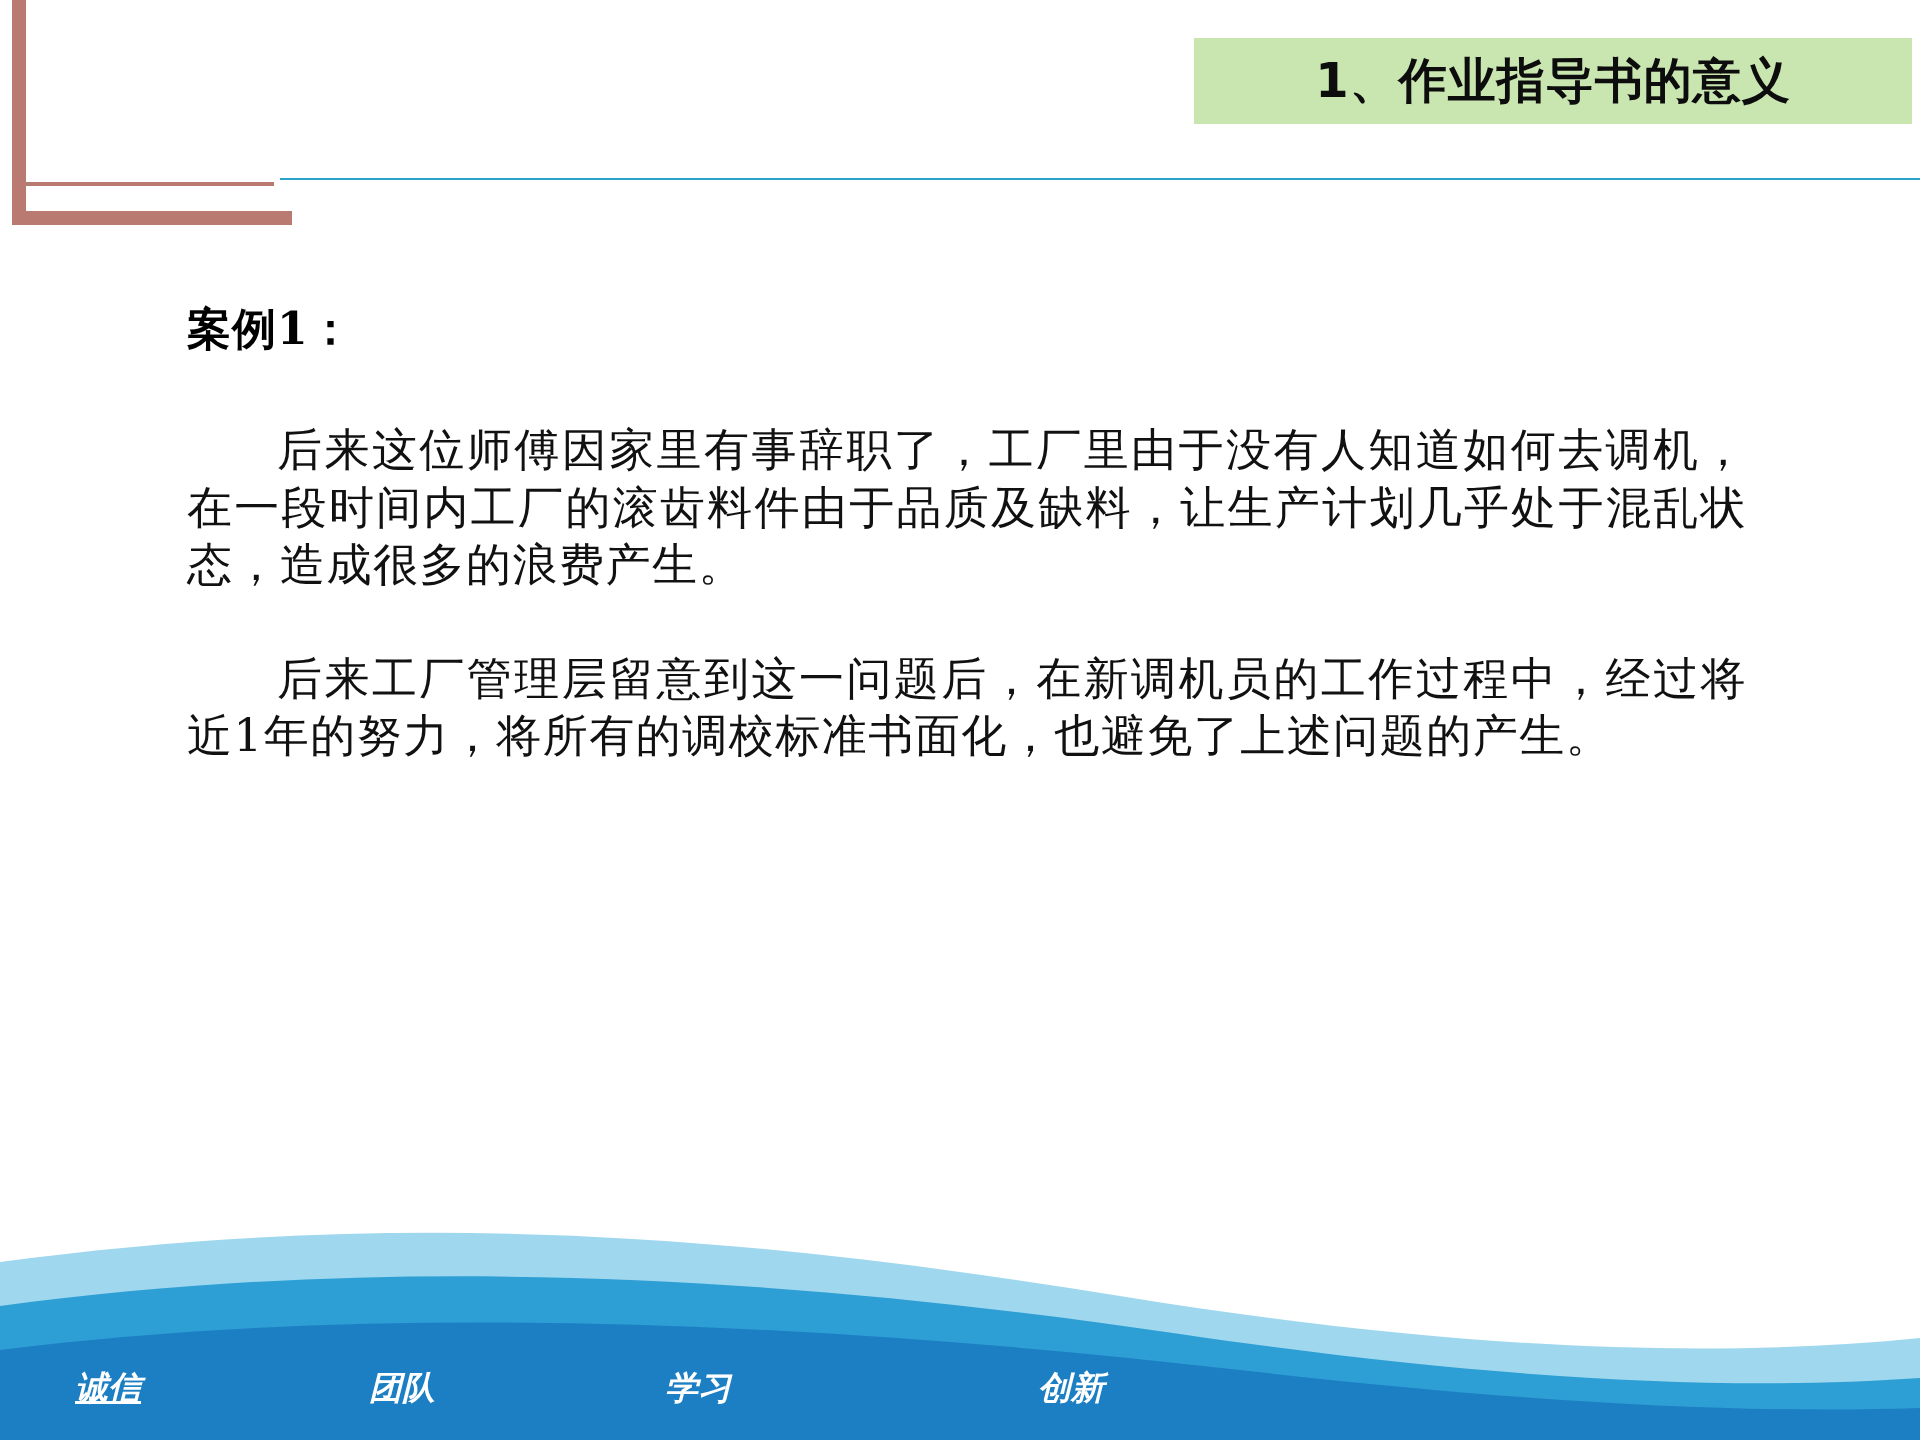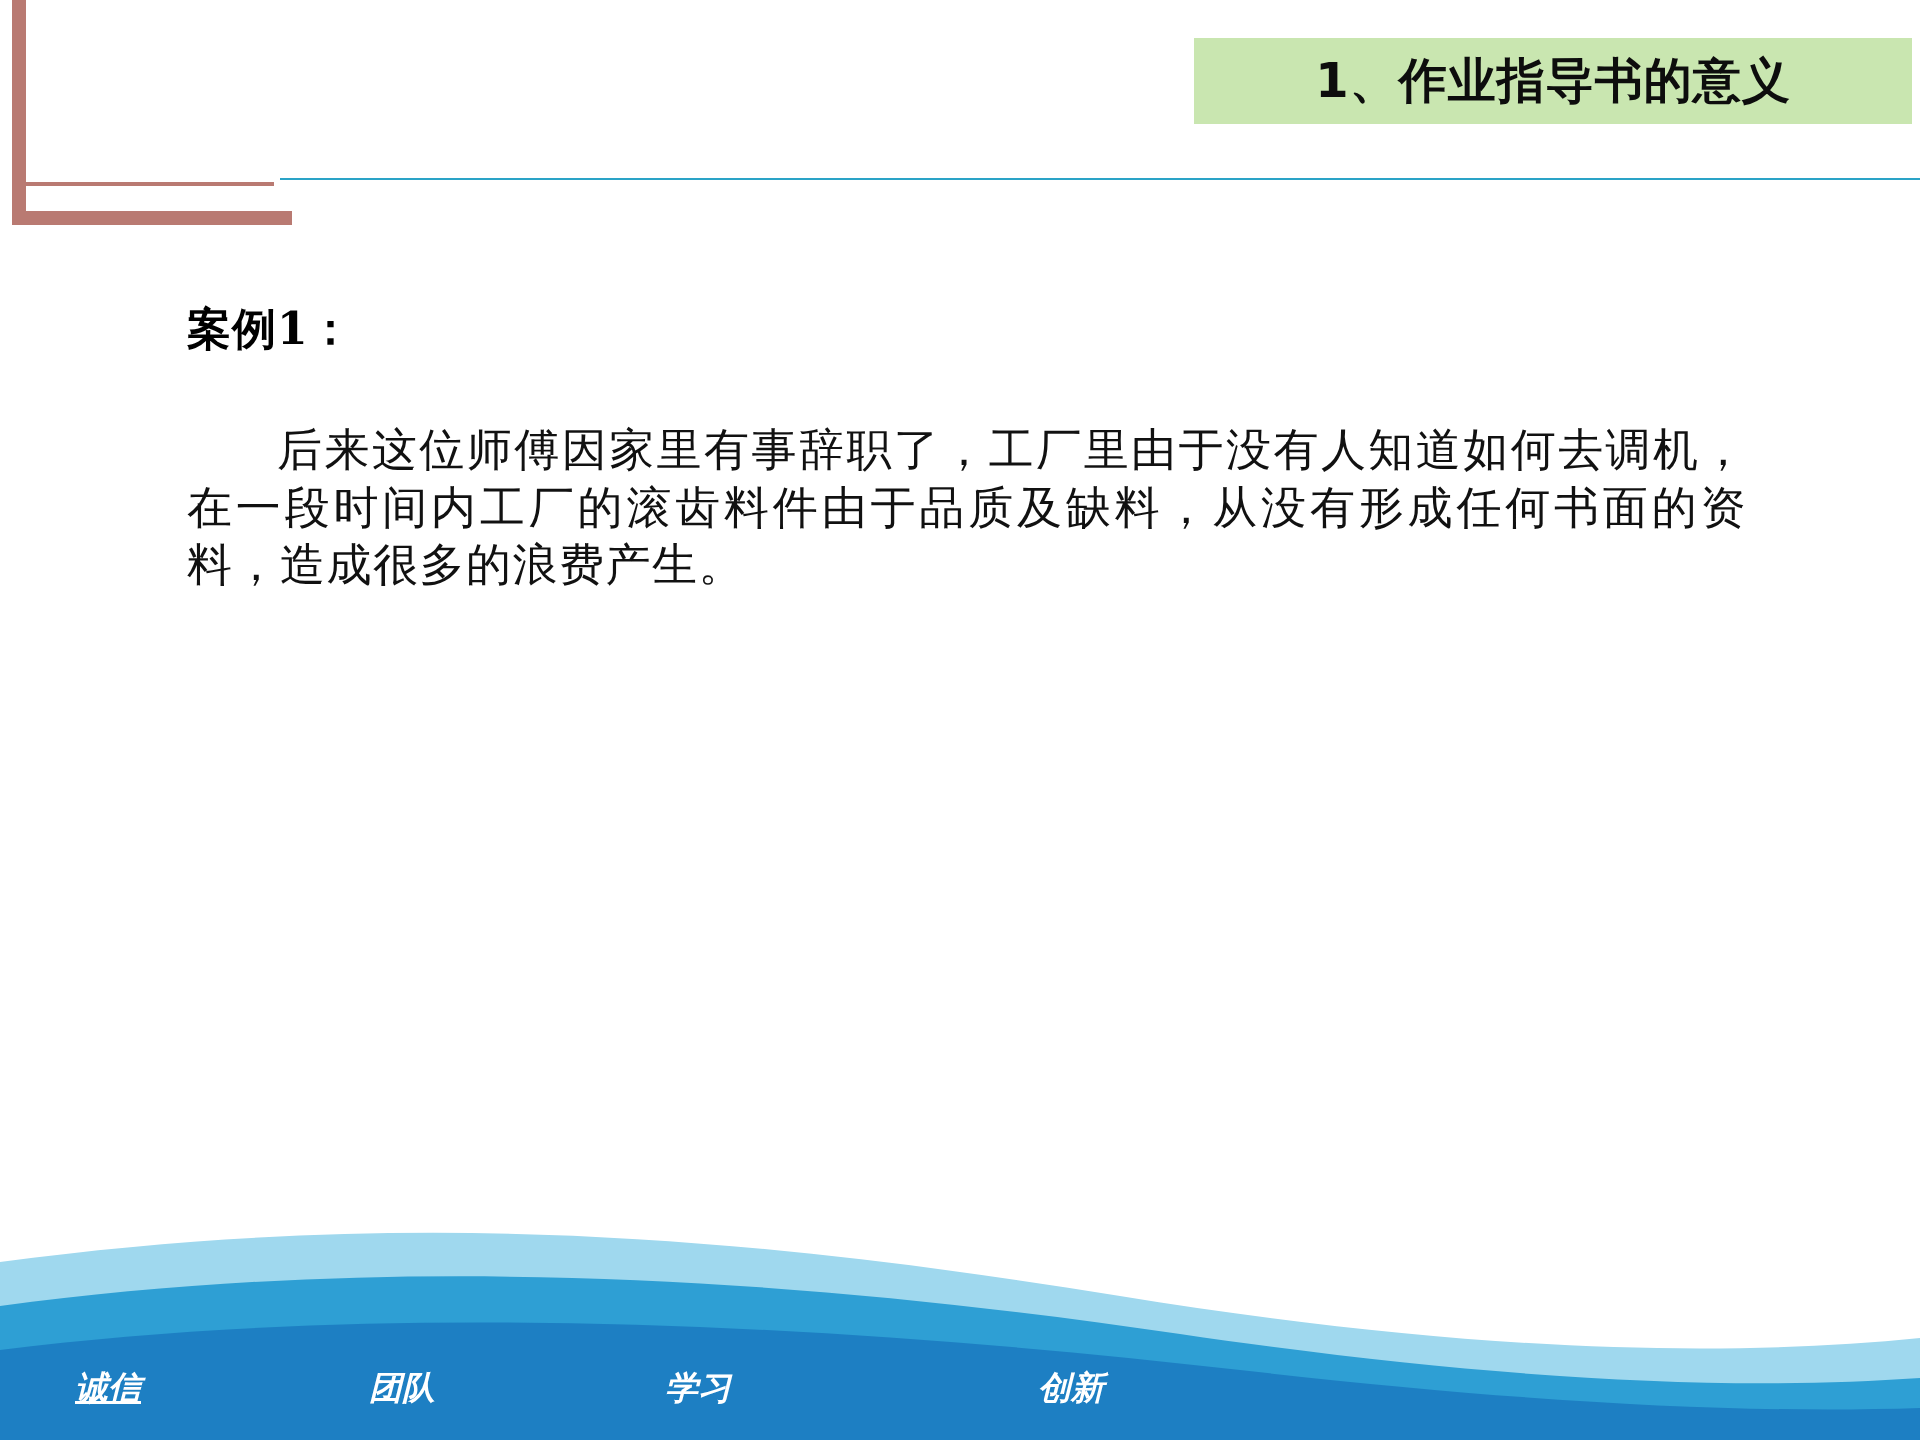--- a/index.html
+++ b/index.html
@@ -141,21 +141,22 @@
   <div class="bracket"></div>
   <div class="bracket-inner"></div>
 
   <div class="title-box">
     <span class="title-text">1、作业指导书的意义</span>
   </div>
   <div class="header-rule"></div>
 
   <div class="content">
     <div class="case-label">案例1：</div>
-    <p class="para">后来这位师傅因家里有事辞职了，工厂里由于没有人知道如何去调机，在一段时间内工厂的滚齿料件由于品质及缺料，从没有形成任何书面的资料，造成很多的浪费产生。</p>
+    <p class="para">后来这位师傅因家里有事辞职了，工厂里由于没有人知道如何去调机，在一段时间内工厂的滚齿料件由于品质及缺料，让生产计划几乎处于混乱状态，造成很多的浪费产生。</p>
+    <p class="para">后来工厂管理层留意到这一问题后，在新调机员的工作过程中，经过将近1年的努力，将所有的调校标准书面化，也避免了上述问题的产生。</p>
   </div>
 
   <div class="wave-wrap">
     <svg viewBox="0 0 1920 230" preserveAspectRatio="none">
       <path d="M0,52 C420,-4 760,28 1120,86 C1440,138 1700,150 1920,128 L1920,230 L0,230 Z" fill="#9fd8ee"></path>
       <path d="M0,96 C400,42 800,68 1180,124 C1480,168 1720,182 1920,168 L1920,230 L0,230 Z" fill="#2e9fd4"></path>
       <path d="M0,140 C380,92 820,112 1240,160 C1520,192 1740,204 1920,198 L1920,230 L0,230 Z" fill="#1d7fc3"></path>
     </svg>
   </div>
 

